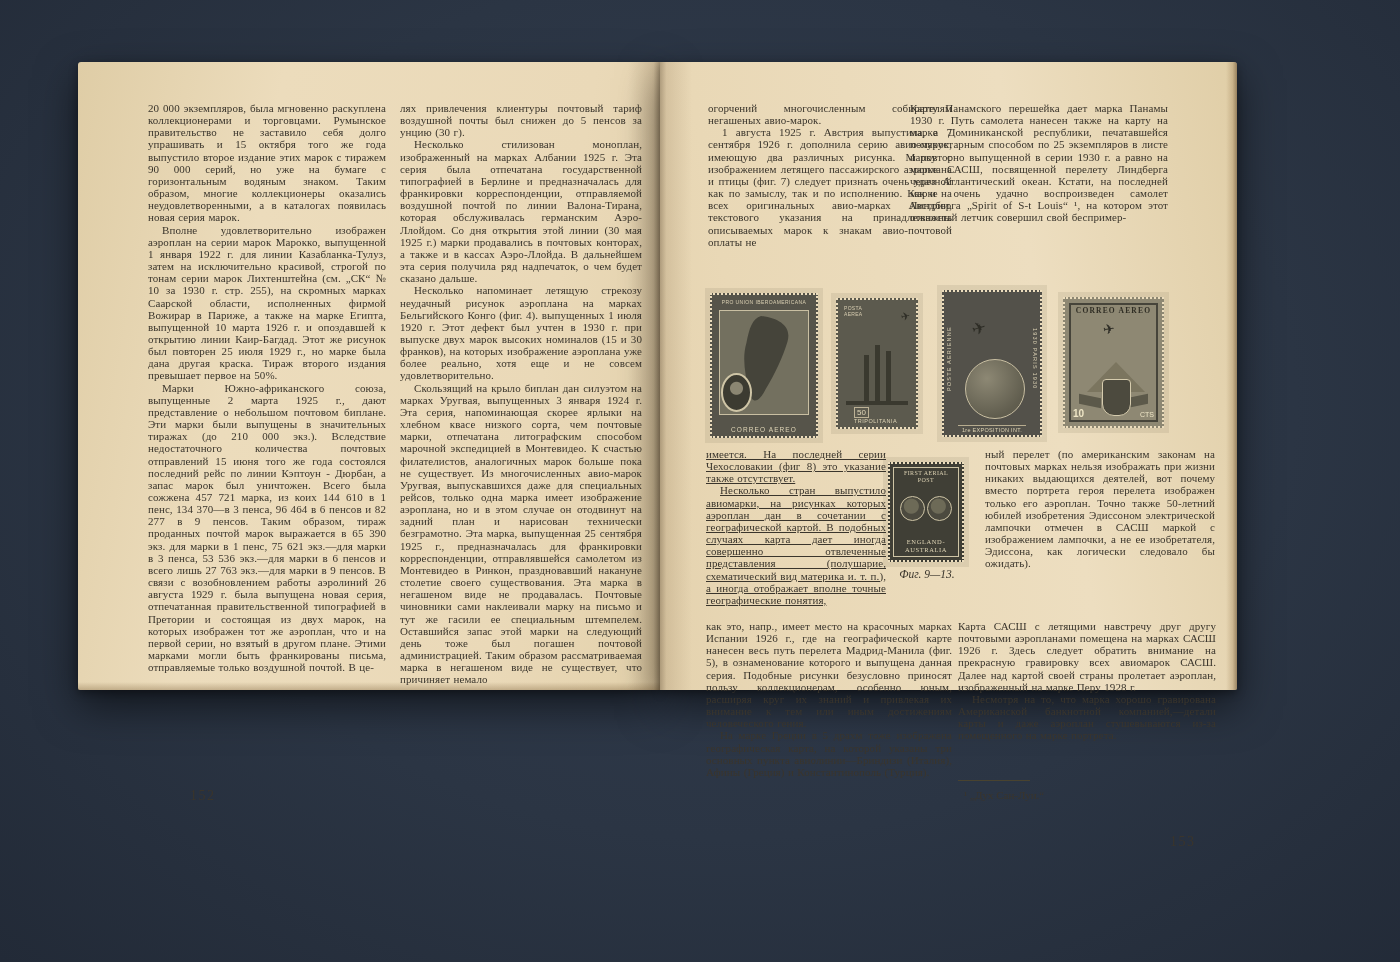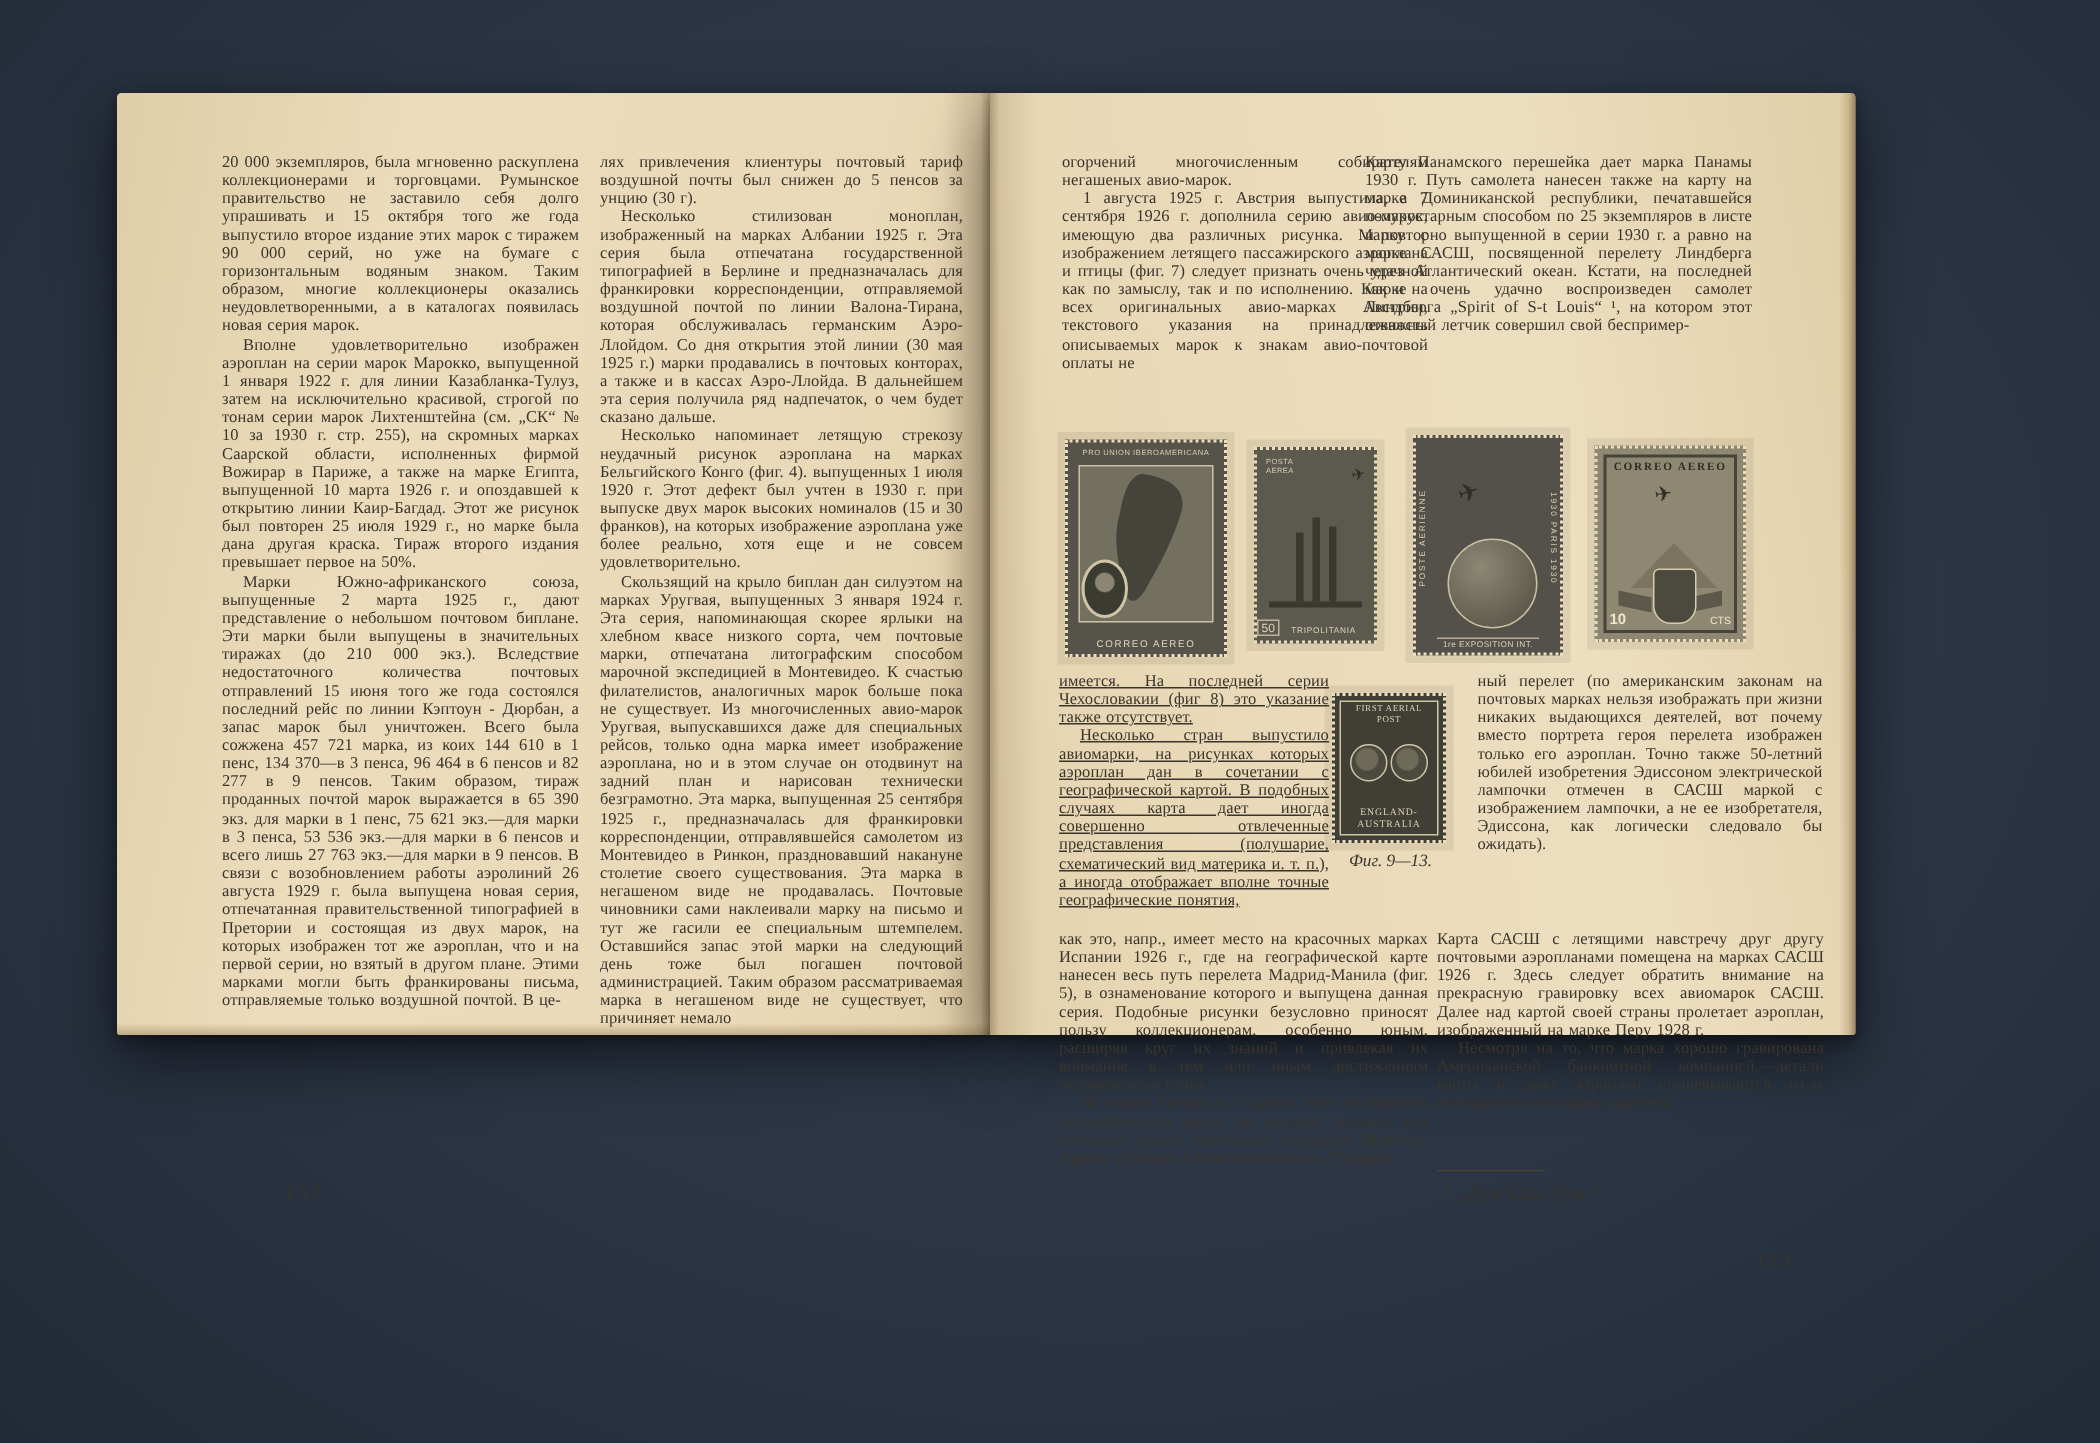--- a/index.html
+++ b/index.html
@@ -32,38 +32,38 @@
   .spine{
     position:absolute;left:550px;top:0;width:64px;height:100%;pointer-events:none;
     background:linear-gradient(90deg,rgba(101,72,38,0) 0%,rgba(101,72,38,.16) 40%,rgba(66,45,20,.34) 50%,rgba(101,72,38,.15) 60%,rgba(101,72,38,0) 100%);
   }
   .col{position:absolute;font-size:11px;line-height:12.15px;text-align:justify;color:#3a352c;letter-spacing:.08px;word-spacing:.6px;}
   .col p{margin:0;}
   .col p.ind{text-indent:14px;}
   .pagenum{position:absolute;font-size:14px;color:#3a352c;letter-spacing:1.5px;margin-left:46px;}
   .figcap{position:absolute;left:793px;top:506px;width:112px;text-align:center;font-style:italic;font-size:11.5px;color:#3a352c;}
   .fnrule{position:absolute;left:880px;top:718px;width:72px;border-top:1.2px solid #49432f;height:0;}
-  .fn{position:absolute;left:886px;top:727px;font-size:14px;color:#3a352c;}
+  .fn{position:absolute;left:886px;top:727px;font-size:11px;color:#3a352c;}
 
   
   .stamp{position:absolute;box-sizing:border-box;border:2.5px dotted #ecddbd;}
   .sans{font-family:"Liberation Sans", sans-serif;}
   .plane{position:absolute;color:#2e2d26;}
 
   .s1{left:632px;top:231px;width:108px;height:145px;background:#56544a;box-shadow:0 0 0 5px rgba(110,100,75,.12);}
   .s1-top{position:absolute;top:4px;left:3px;right:3px;text-align:center;font-size:5px;line-height:6px;color:#d9cfb2;letter-spacing:.4px;}
   .s1-in{position:absolute;left:7px;top:15px;right:7px;bottom:21px;background:#73705f;border:1px solid #c9bfa2;}
   .s1-oval{position:absolute;left:9px;bottom:24px;width:27px;height:35px;border-radius:50%;background:radial-gradient(circle at 50% 38%, #8b8672 0 6px, #3c3b31 7px);border:2px solid #cfc5a6;}
   .s1-bot{position:absolute;bottom:3px;left:5px;right:5px;text-align:center;font-size:6.5px;color:#e0d6b8;letter-spacing:1.1px;}
 
   .s2{left:758px;top:236px;width:82px;height:131px;background:#5c5a4e;box-shadow:0 0 0 5px rgba(110,100,75,.12);}
   .s2-top{position:absolute;top:5px;left:6px;width:32px;font-size:5px;line-height:6px;color:#d6ccb0;letter-spacing:.3px;}
   .s2-col{position:absolute;background:#3a392f;width:5px;bottom:26px;}
   .s2-base{position:absolute;left:8px;right:8px;bottom:22px;height:4px;background:#3a392f;}
-  .s2-bot{position:absolute;bottom:3px;left:0;right:4px;display:flex;align-items:flex-end;}
+  .s2-bot{position:absolute;bottom:3px;left:16px;right:4px;display:flex;align-items:flex-start;flex-direction:column;}
   .s2-val{font-size:8px;color:#e0d6b8;border:1px solid #bdb296;padding:0 2px;line-height:9px;}
   .s2-name{flex:1;text-align:center;font-size:5.5px;color:#ded4b6;letter-spacing:.5px;}
 
   .s3{left:864px;top:228px;width:100px;height:147px;background:#53514a;box-shadow:0 0 0 5px rgba(110,100,75,.12);}
   .s3-left,.s3-right{position:absolute;top:8px;bottom:18px;width:11px;writing-mode:vertical-rl;font-size:5.5px;color:#d9cfb2;letter-spacing:1.2px;text-align:center;}
   .s3-left{left:2px;transform:rotate(180deg);}
   .s3-right{right:2px;}
   .s3-globe{position:absolute;left:21px;bottom:16px;width:58px;height:58px;border-radius:50%;border:1px solid #c9bfa2;background:radial-gradient(circle at 36% 32%, #8d8874 0%, #605d4e 72%);}
   .s3-bot{position:absolute;bottom:2px;left:14px;right:14px;text-align:center;font-size:5.5px;color:#ddd3b4;border-top:1px solid #b7ac8f;padding-top:1px;letter-spacing:.3px;}
 

